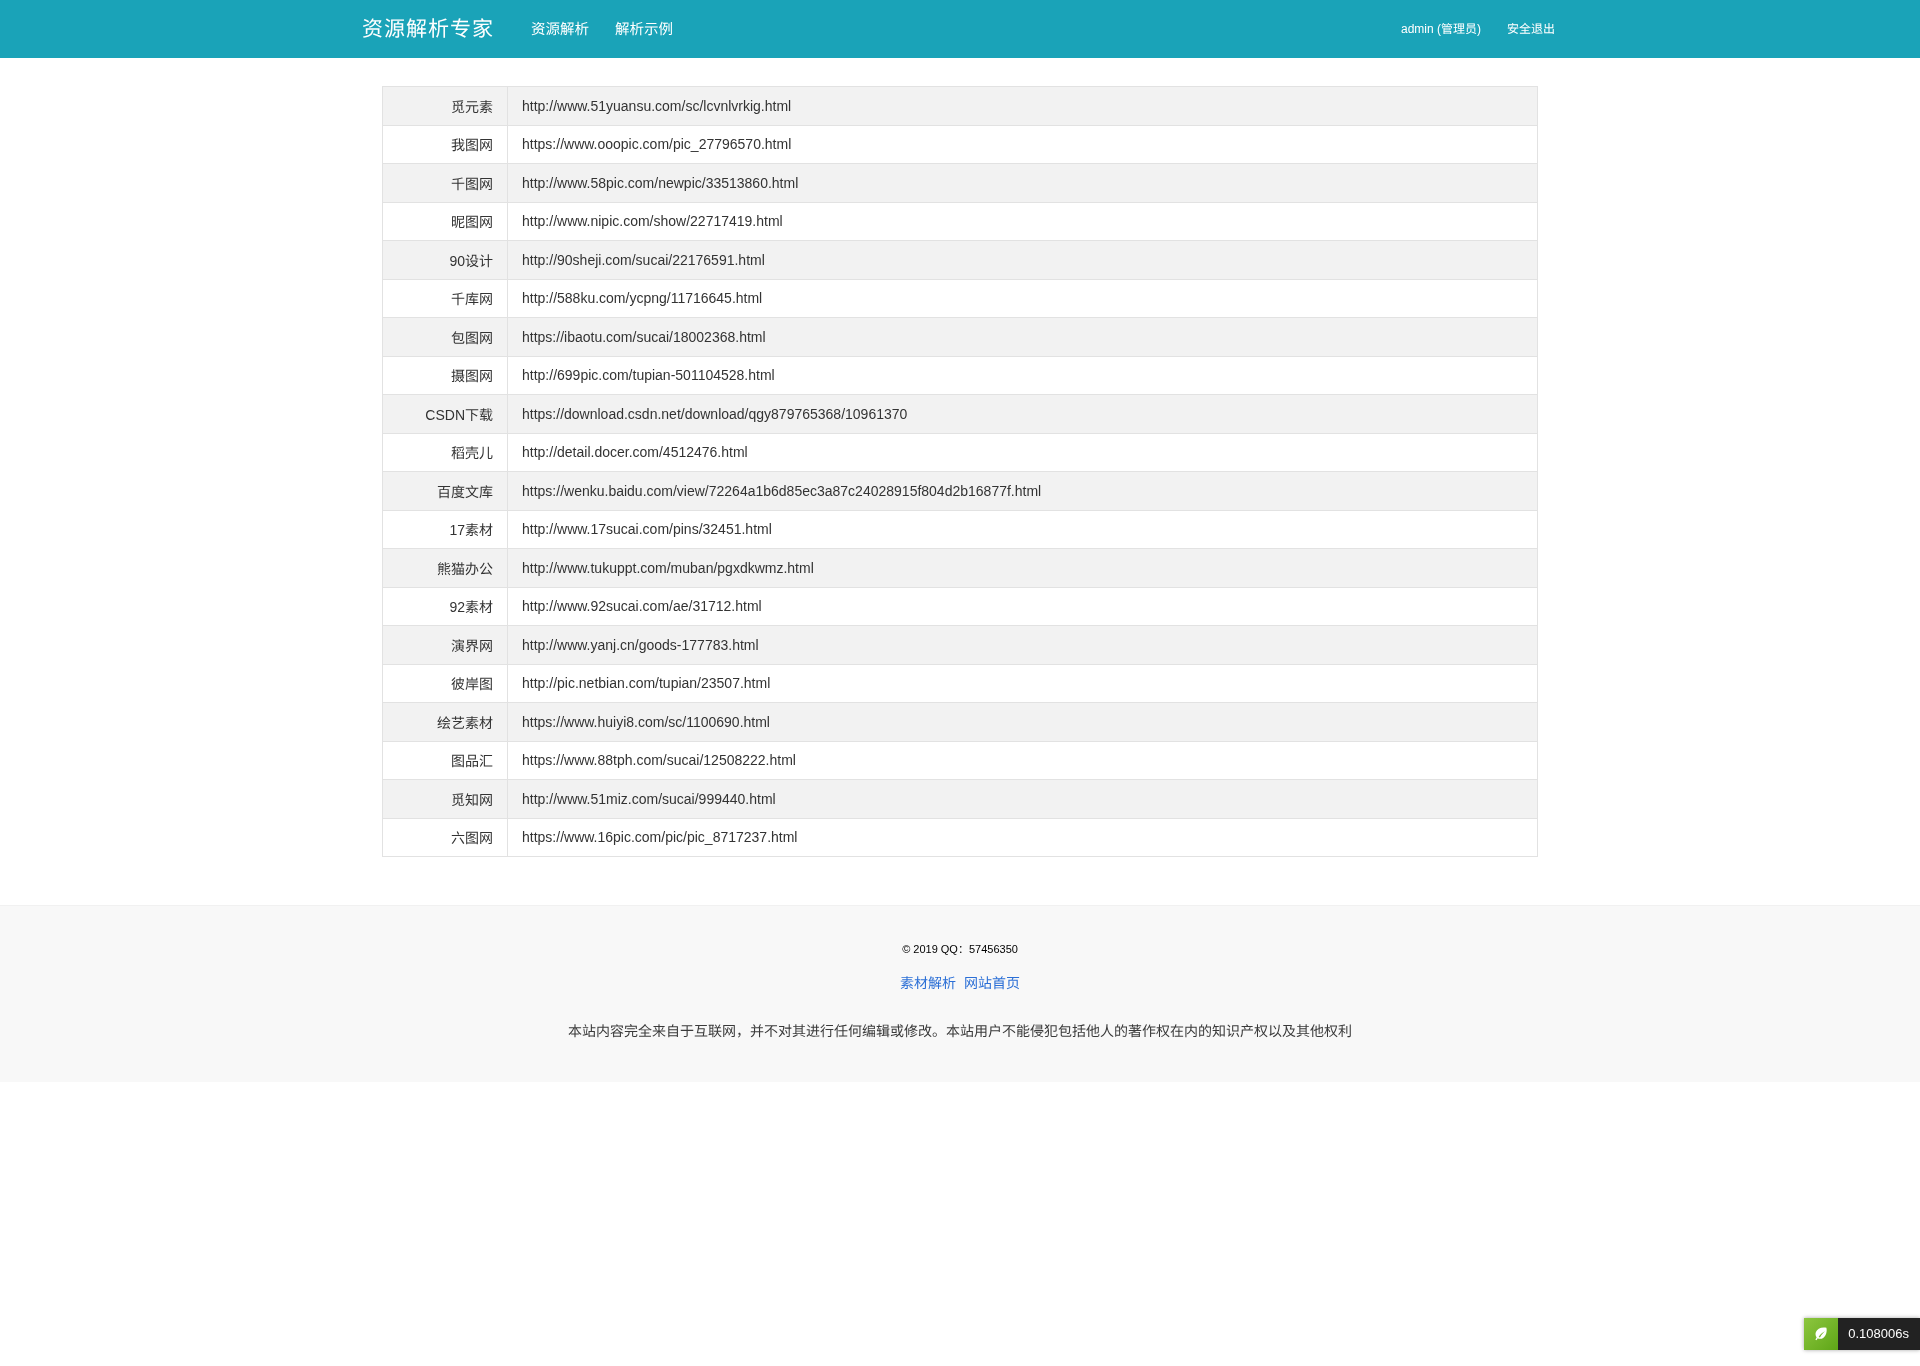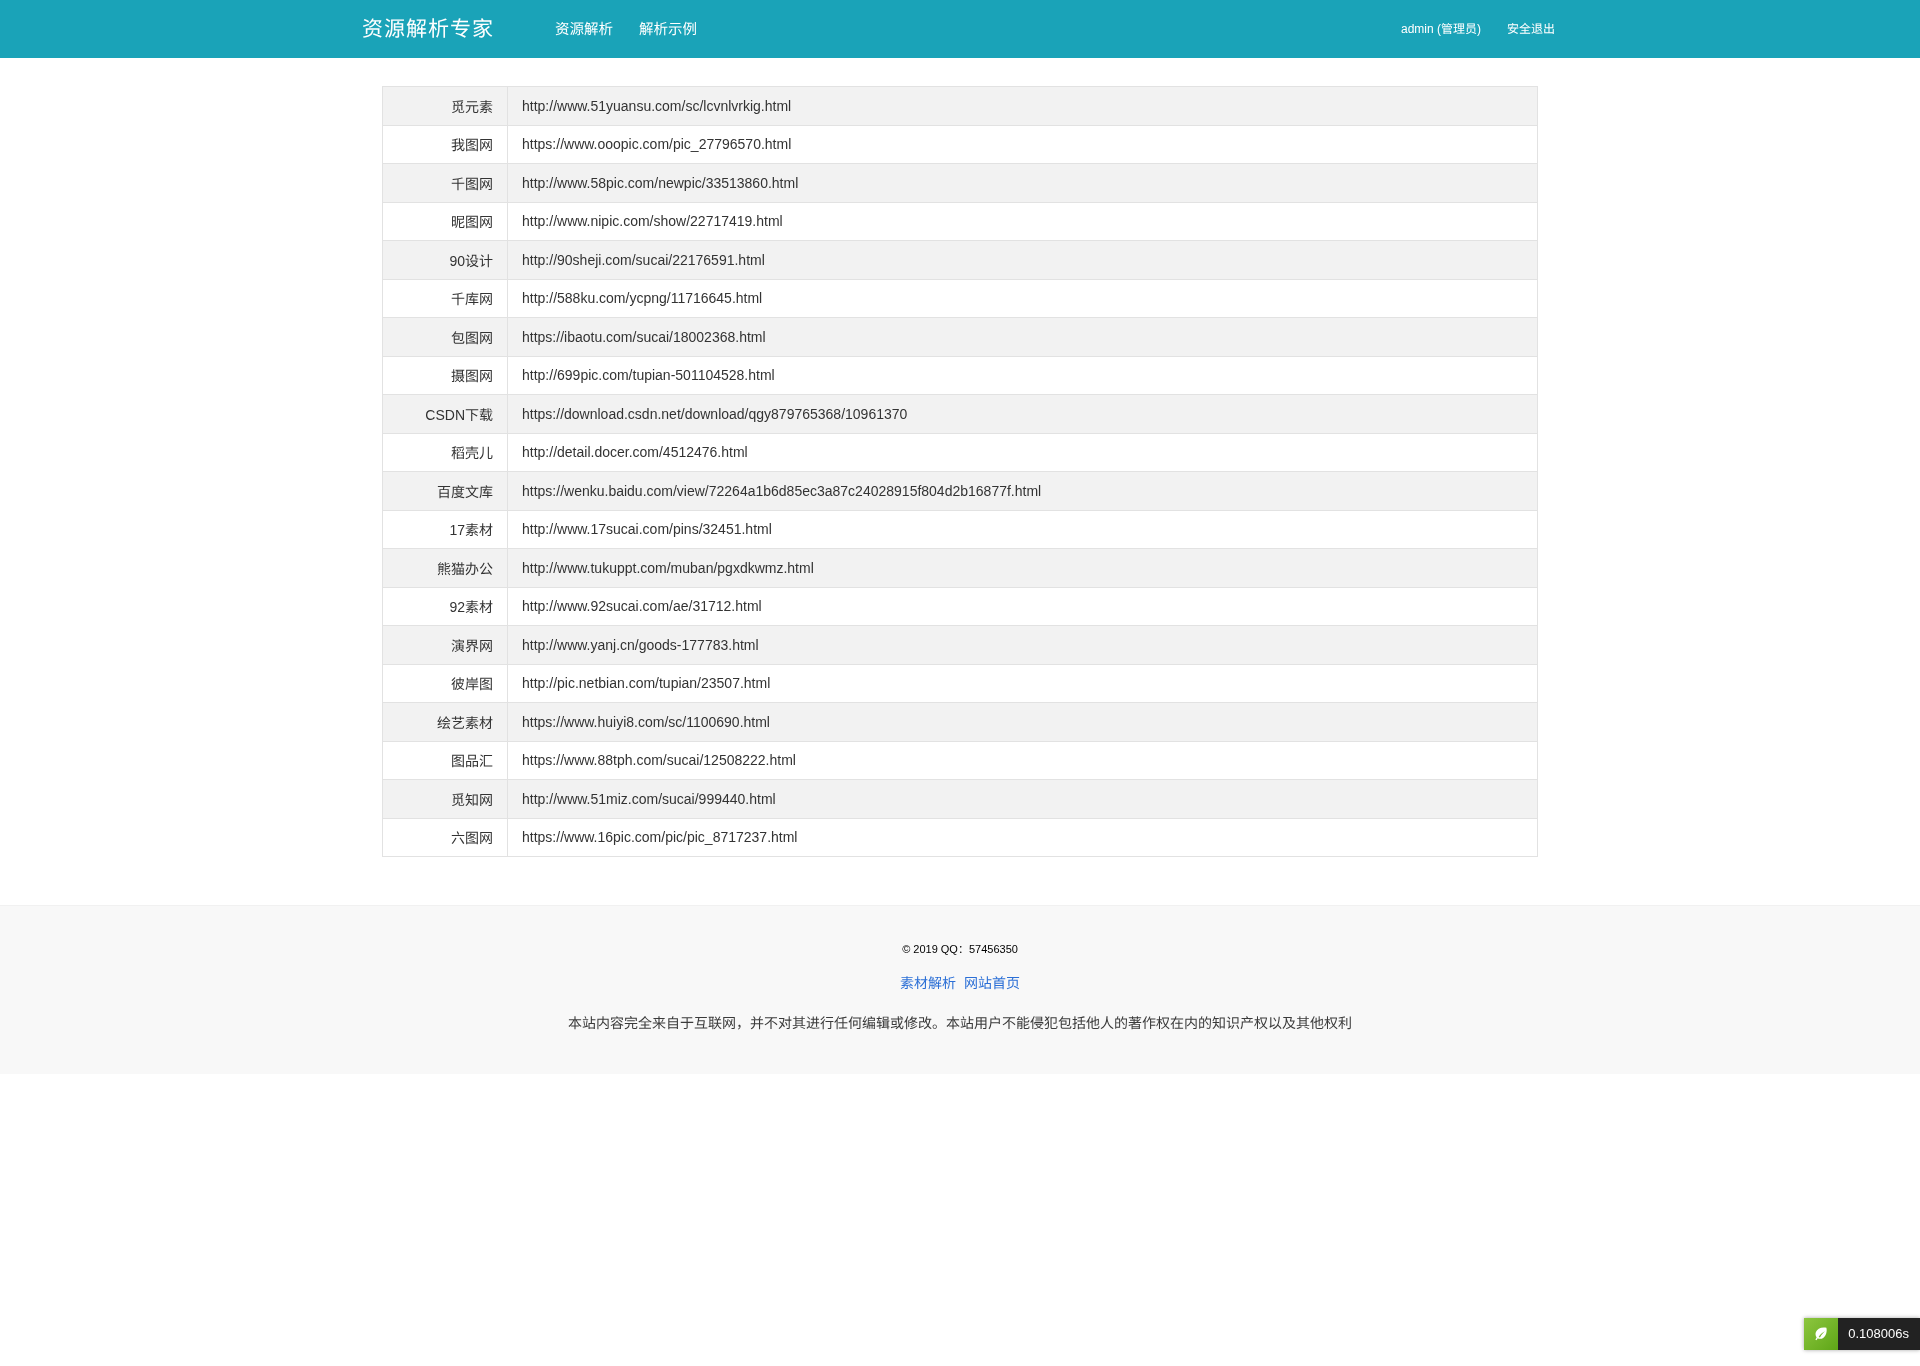--- a/index.html
+++ b/index.html
@@ -26,21 +26,20 @@
     display: flex;
     align-items: center;
     padding: 0 0;
     position: relative;
   }
   .navbar-inner {
     width: 100%;
     display: flex;
     align-items: center;
     height: 58px;
-    gap: 24px;
   }
   .brand {
     margin-left: 362px;
     color: #ffffff;
     font-size: 21px;
     line-height: 58px;
     letter-spacing: 1px;
     text-decoration: none;
     white-space: nowrap;
   }
@@ -123,21 +122,21 @@
     padding: 34px 0 40px 0;
     text-align: center;
     border-top: 1px solid #f1f1f1;
   }
   .footer .copy {
     font-size: 11px;
     color: #000000;
     margin-bottom: 16px;
   }
   .footer .flinks {
-    margin-bottom: 20px;
+    margin-bottom: 28px;
   }
   .footer .flinks a {
     color: #2b6fd6;
     text-decoration: none;
     font-size: 14px;
     margin: 0 2px;
   }
   .footer .disclaimer {
     font-size: 14px;
     color: #3a3a3a;

